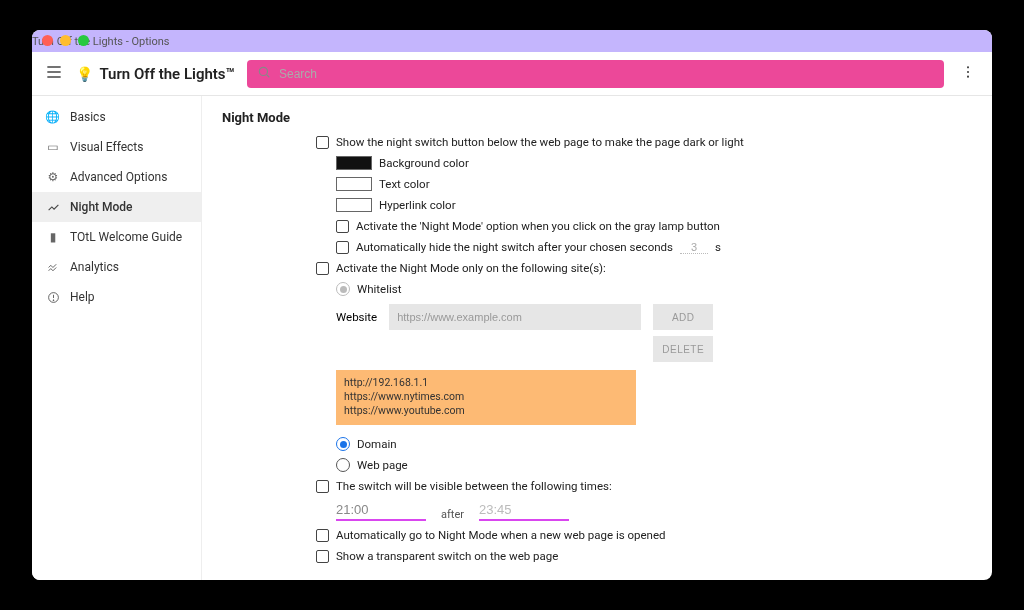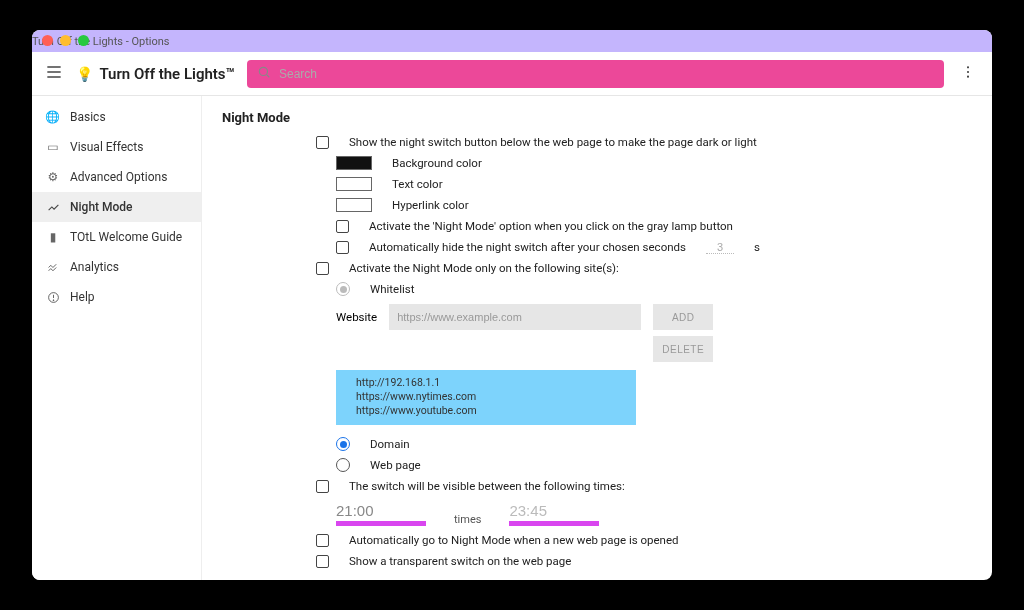--- a/index.html
+++ b/index.html
@@ -126,21 +126,21 @@
   }
   .content h2 {
     font-size: 13px;
     font-weight: 700;
     margin-bottom: 10px;
     color: #222;
   }
   .row {
     display: flex;
     align-items: center;
-    gap: 20px;
+    gap: 7px;
     margin-bottom: 7px;
     font-size: 11.5px;
     color: #222;
   }
   .row.indent1b { padding-left: 114px; align-items: flex-end; }
   .row.main { padding-left: 94px; }
   .chk {
     width: 13px;
     height: 13px;
     border: 1.5px solid #444;
@@ -214,33 +214,33 @@
     background: #e6e6e6;
     border: none;
     font-size: 10px;
     color: #999;
     letter-spacing: .5px;
     cursor: pointer;
   }
   .list-box {
     width: 300px;
     height: 55px;
-    background: #7dd3fc;
-    padding: 6px 20px;
+    background: #fdba74;
+    padding: 6px 8px;
     font-size: 10.5px;
     line-height: 1.35;
     color: #333;
     margin-left: 14px;
     overflow: hidden;
   }
   .time-input {
     width: 90px;
     border: none;
-    border-bottom: 5px solid #d946ef;
-    font-size: 15px;
+    border-bottom: 2px solid #d946ef;
+    font-size: 13px;
     padding: 2px 0;
     color: #888;
     outline: none;
   }
   .time-input::placeholder { color: #bbb; }
   .until { margin: 0 8px; font-size: 11px; color: #555; }
 
   
   .content::-webkit-scrollbar { width: 8px; }
   .content::-webkit-scrollbar-thumb { background: #ccc; border-radius: 4px; }
@@ -401,21 +401,21 @@
         <span class="radio"></span>
         <span>Web page</span>
       </div>
 
       <div class="row main" style="margin-top:4px;">
         <span class="chk"></span>
         <span>The switch will be visible between the following times:</span>
       </div>
       <div class="row indent1b">
         <input class="time-input" value="21:00" style="">
-        <span class="until">times</span>
+        <span class="until">after</span>
         <input class="time-input" placeholder="23:45" style="">
       </div>
 
       <div class="row main">
         <span class="chk"></span>
         <span>Automatically go to Night Mode when a new web page is opened</span>
       </div>
       <div class="row main">
         <span class="chk"></span>
         <span>Show a transparent switch on the web page</span>

